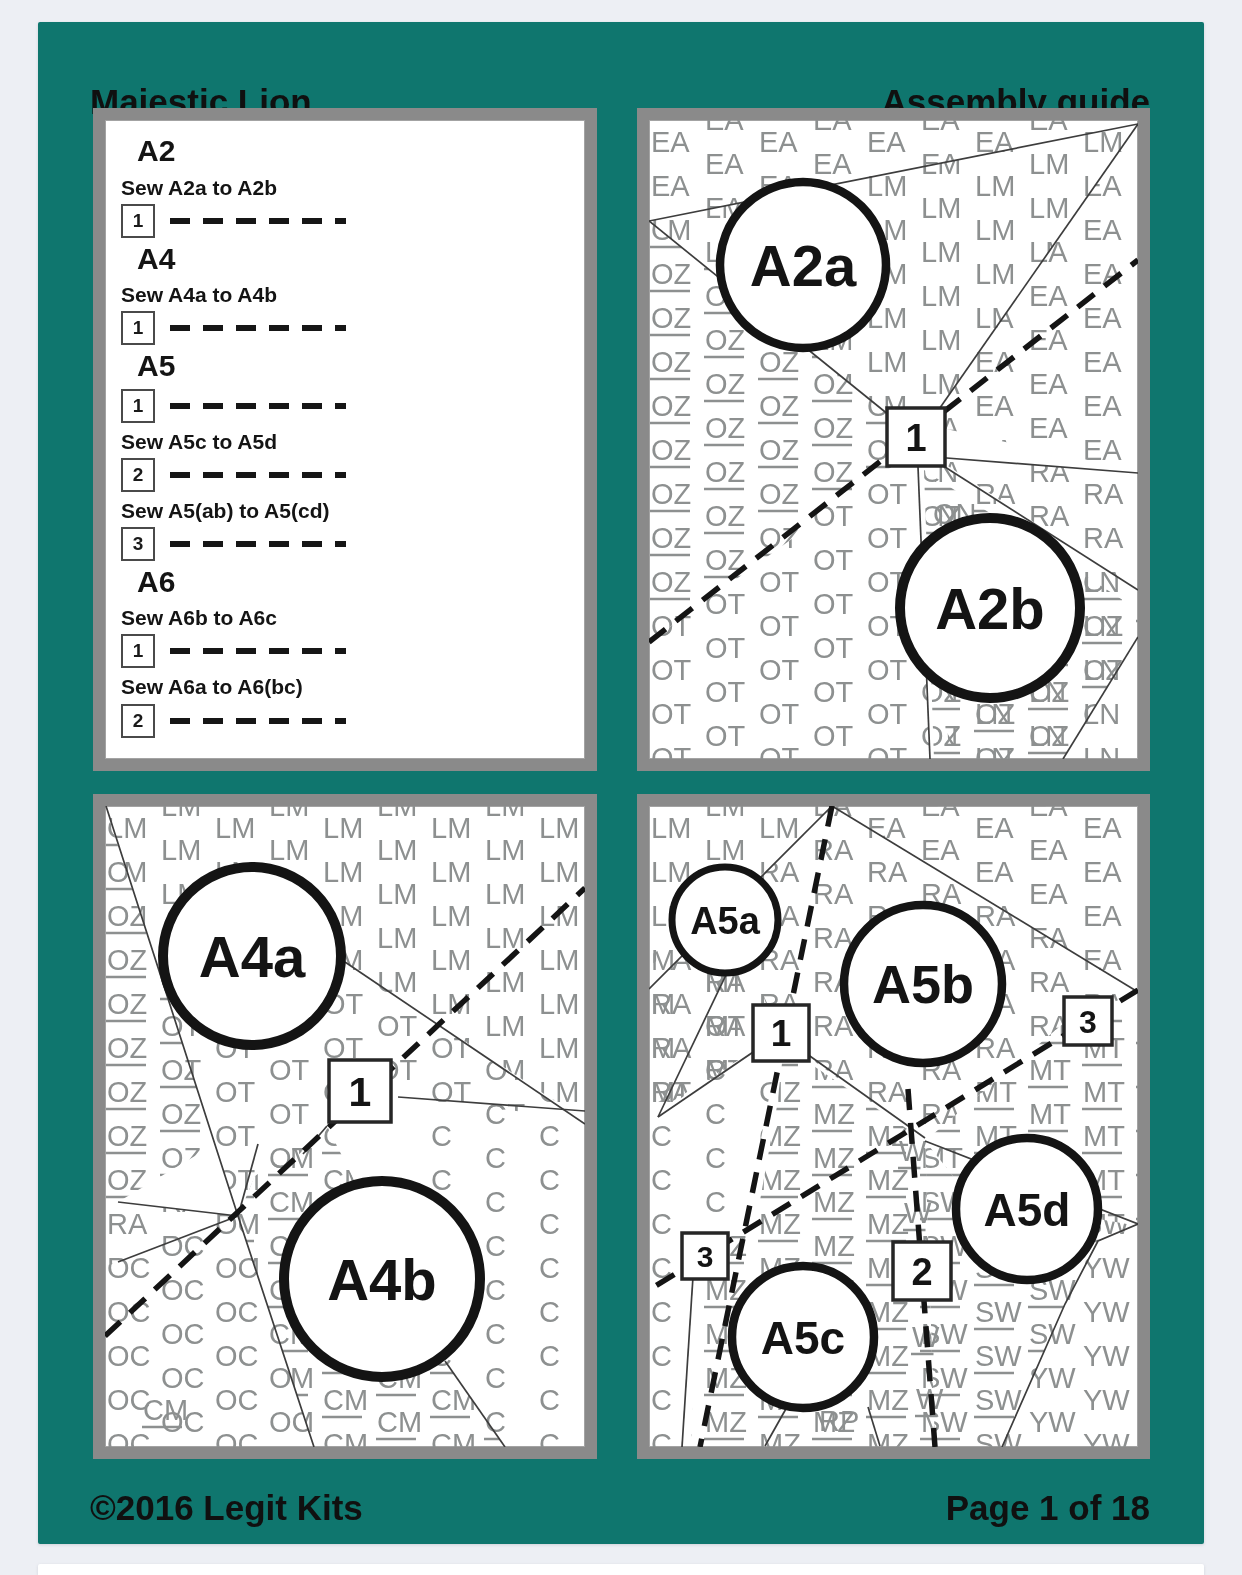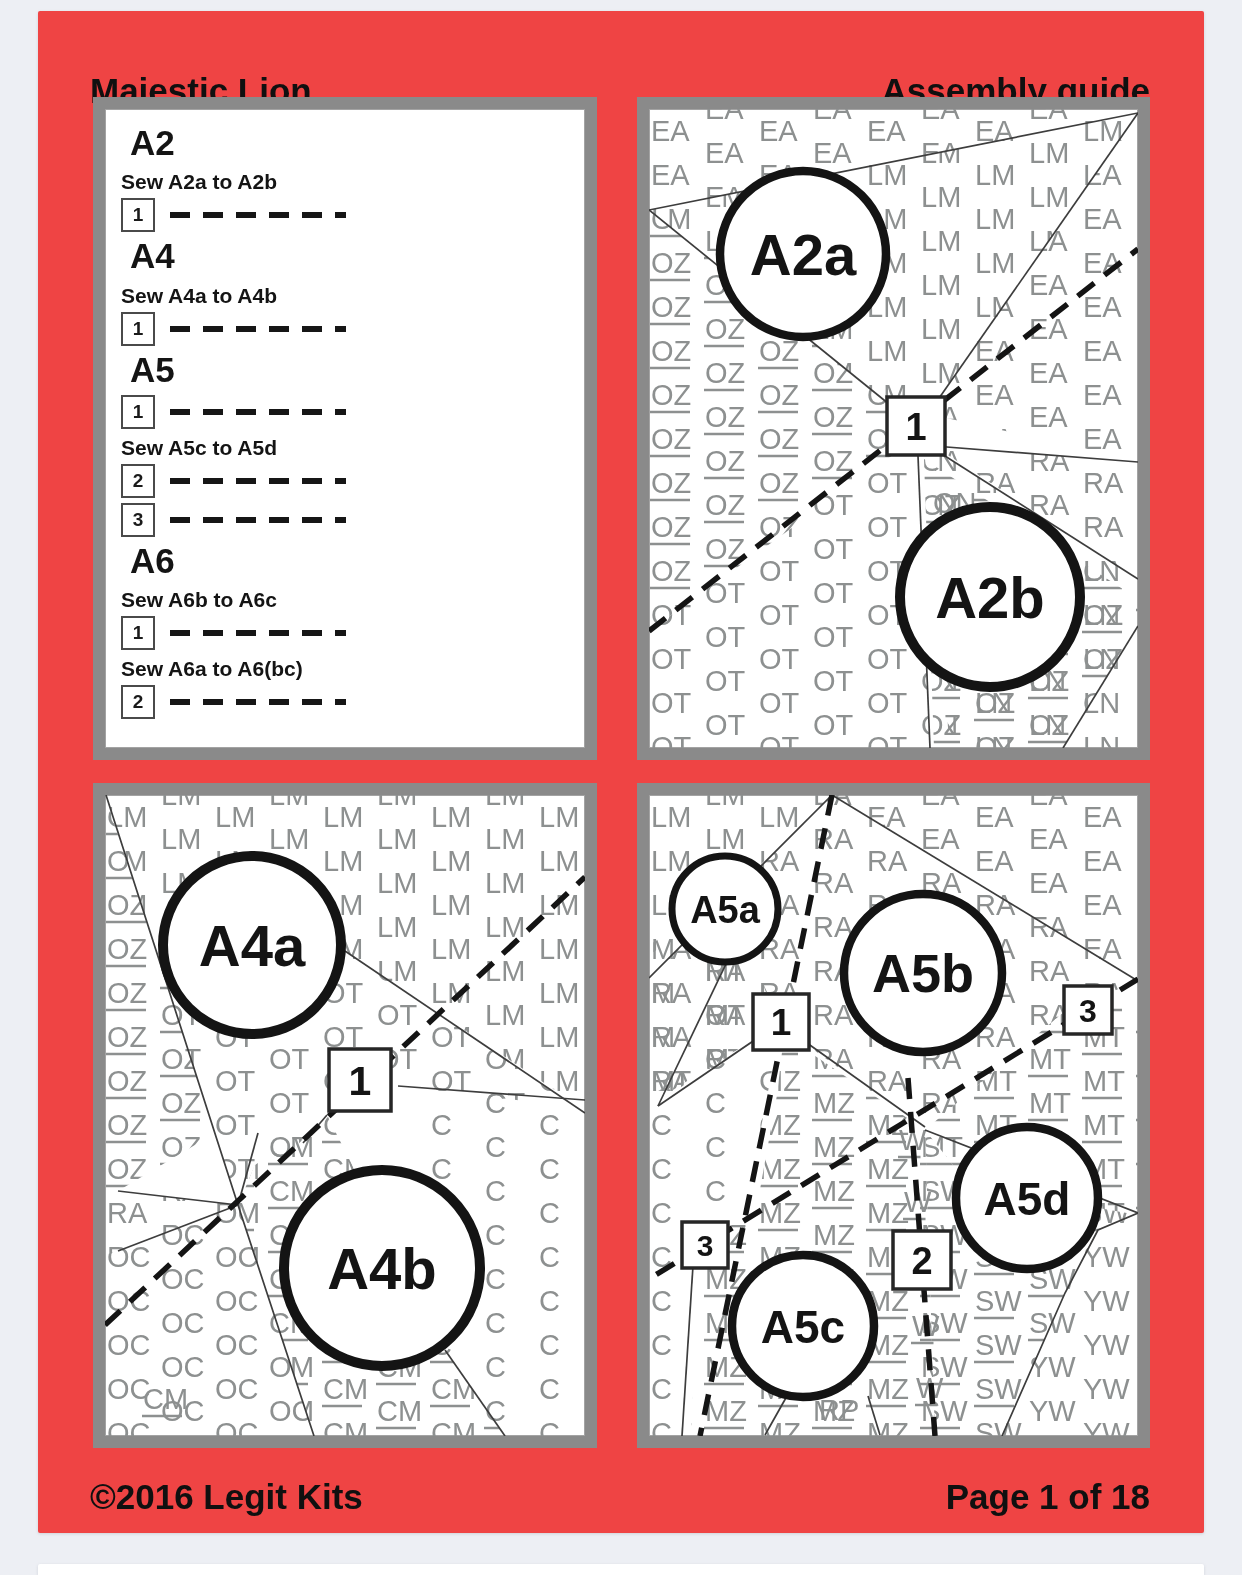--- a/index.html
+++ b/index.html
@@ -3,22 +3,22 @@
 <meta charset="utf-8">
 <style>
   html,body{margin:0;padding:0;}
   body{
     width:1242px;height:1575px;position:relative;overflow:hidden;
     background:#edeff4;
     font-family:"Liberation Sans", sans-serif;
     color:#141414;
   }
   .paper{
-    position:absolute;left:38px;top:11px;width:1166px;height:1522px;
-    background:#ef4444;border-radius:2px;
+    position:absolute;left:38px;top:22px;width:1166px;height:1522px;
+    background:#0f766e;border-radius:2px;
     box-shadow:0 1px 3px rgba(120,125,140,0.25);
   }
   .paper-next{
     position:absolute;left:38px;top:1564px;width:1166px;height:11px;
     background:#ffffff;border-radius:2px 2px 0 0;
     box-shadow:0 1px 3px rgba(120,125,140,0.25);
   }
   .hdr,.ftr{position:absolute;font-size:35px;font-weight:700;color:#101010;white-space:nowrap;}
   .hdr.left{left:52px;top:60px;}
   .hdr.right{right:54px;top:60px;}
@@ -29,21 +29,21 @@
     border:12px solid #8a8a8a;background:#fff;
     box-shadow:inset 0 0 0 1px rgba(50,50,50,0.45);
   }
   #panel-ins{left:55px;top:86px;width:504px;height:663px;}
   #panel-a2{left:599px;top:86px;width:513px;height:663px;}
   #panel-a4{left:55px;top:772px;width:504px;height:665px;}
   #panel-a5{left:599px;top:772px;width:513px;height:665px;}
   .panel svg{display:block;}
   
   .ins{padding:10px 14px 0 16px;}
-  .ins-title{font-size:35px;font-weight:700;margin:4px 9px 0;line-height:1.15;}
+  .ins-title{font-size:30px;font-weight:700;margin:4px 16px 0;line-height:1.15;}
   .ins-text{font-size:21px;font-weight:700;margin:7px 0 0;line-height:1.1;}
   .ins-row{display:flex;align-items:center;margin:5px 0 4px;}
   .ins-box{
     width:30px;height:30px;border:2.5px solid #4a4a4a;background:#fff;
     display:flex;align-items:center;justify-content:center;
     font-size:19px;font-weight:700;color:#1a1a1a;flex:0 0 auto;
   }
   .ins-dash{
     width:176px;height:6px;margin-left:15px;
     background:repeating-linear-gradient(90deg,#161616 0 20px,transparent 20px 33px);
@@ -73,20 +73,21 @@
         <div class="ins-title">A5</div>
         <div class="ins-row">
           <div class="ins-box">1</div>
           <div class="ins-dash"></div>
         </div>
         <div class="ins-text">Sew A5c to A5d</div>
         <div class="ins-row">
           <div class="ins-box">2</div>
           <div class="ins-dash"></div>
         </div>
+        <div class="ins-text">Sew A5(ab) to A5(cd)</div>
         <div class="ins-row">
           <div class="ins-box">3</div>
           <div class="ins-dash"></div>
         </div>
         <div class="ins-title">A6</div>
         <div class="ins-text">Sew A6b to A6c</div>
         <div class="ins-row">
           <div class="ins-box">1</div>
           <div class="ins-dash"></div>
         </div>

